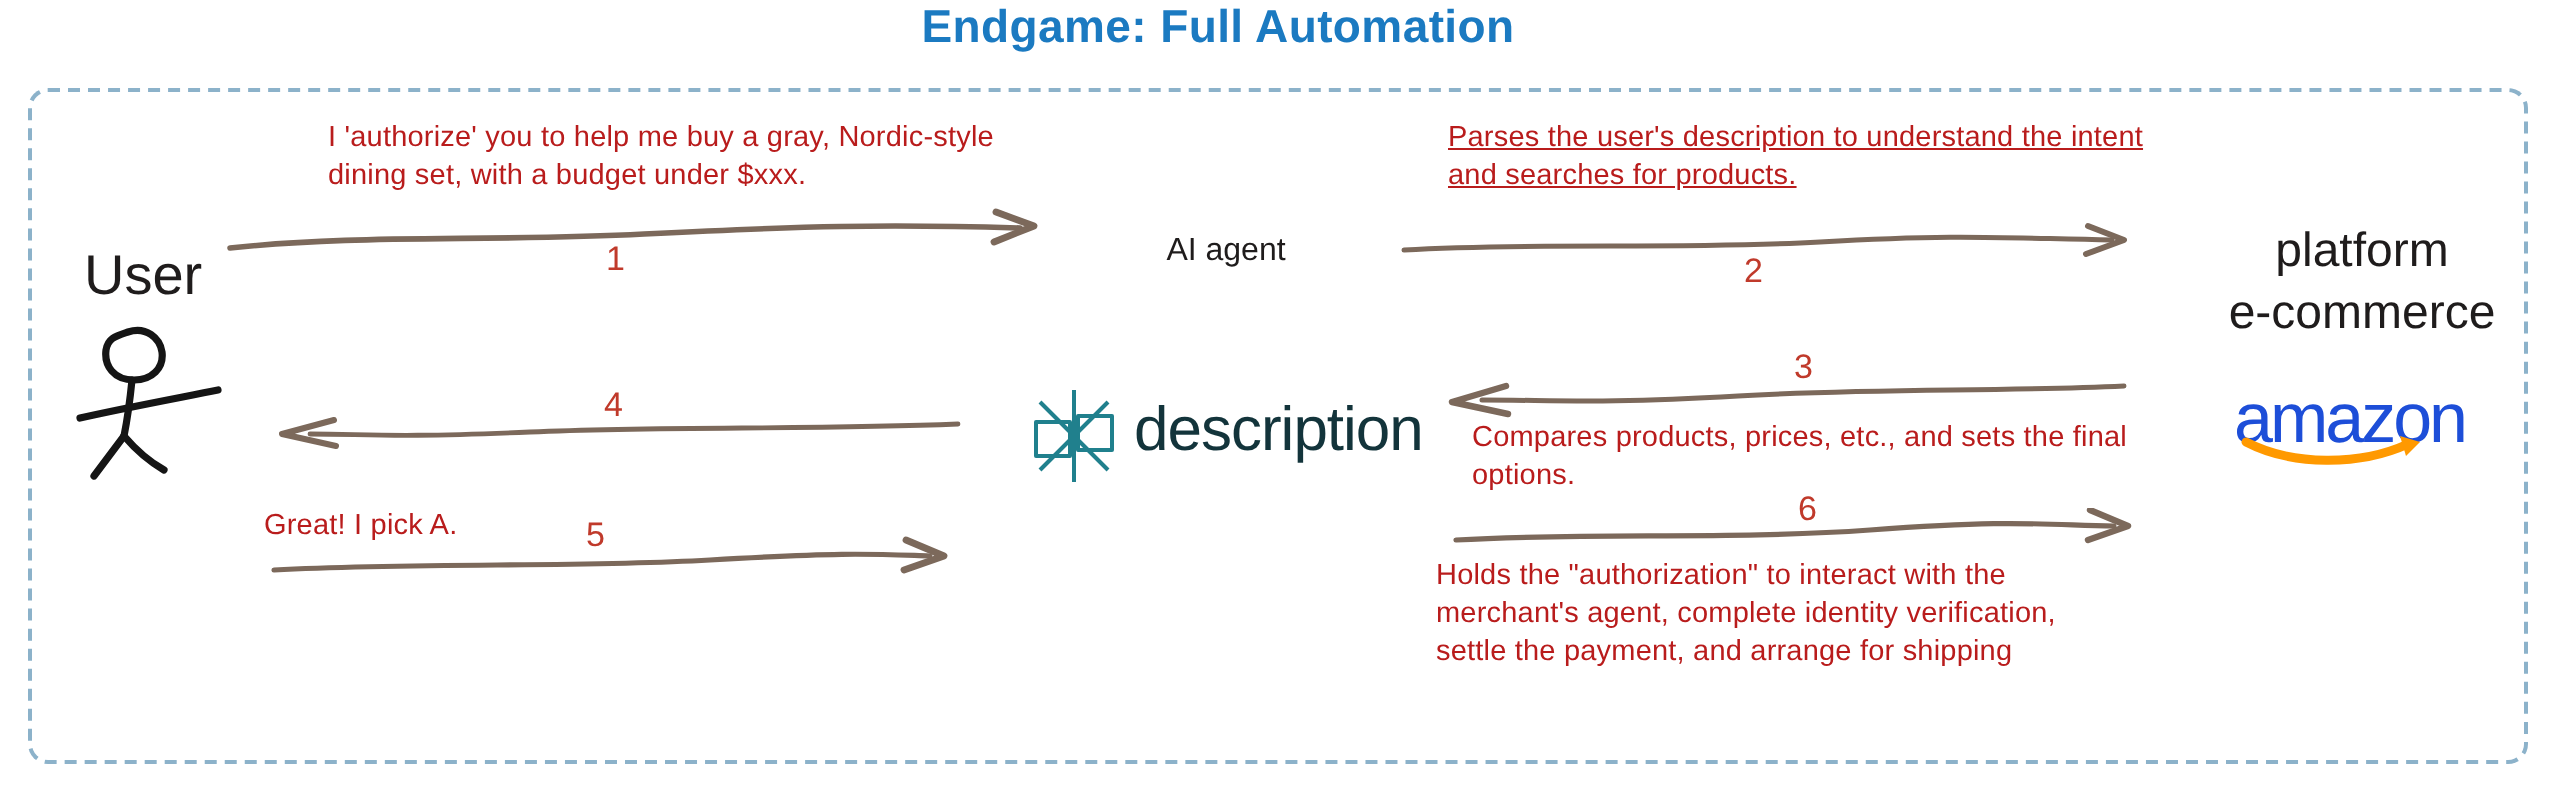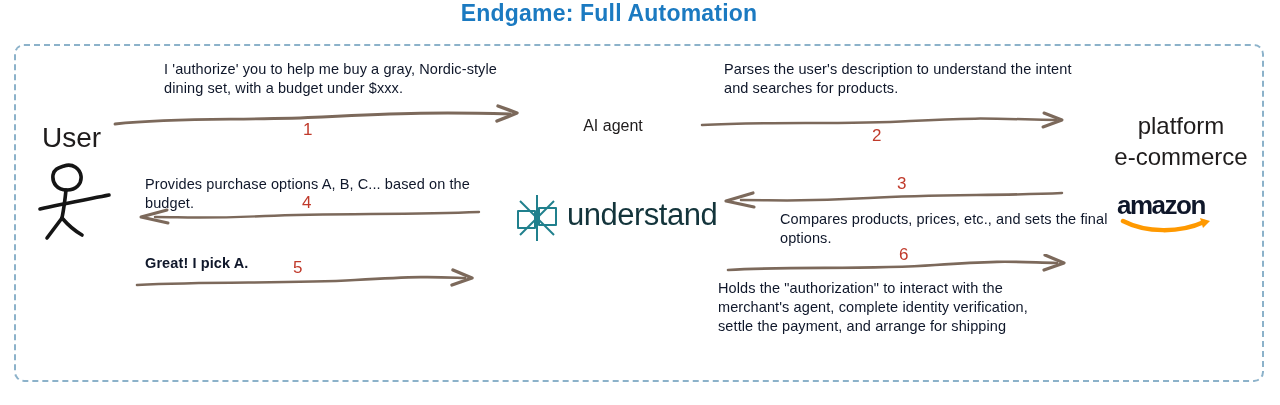--- a/index.html
+++ b/index.html
@@ -10,37 +10,37 @@
   .page-title{
     position:absolute;left:0;top:7;width:1218px;text-align:center;
     font-size:23px;font-weight:700;color:#1b7ac1;letter-spacing:.2px;
   }
   .frame{
     position:absolute;left:14px;top:44px;width:1250px;height:338px;
     border:2px dashed #8cb2ca;border-radius:10px;box-sizing:border-box;
   }
   .txt{
     position:absolute;font-size:14.5px;line-height:1.32;font-weight:500;
-    color:#0f172a;letter-spacing:.1px;
+    color:#b91c1c;letter-spacing:.1px;
   }
   .num{
     position:absolute;font-size:17px;font-weight:500;color:#c03a2b;
   }
   .actor{
     position:absolute;text-align:center;color:#1f1c1c;font-weight:500;
   }
   .actor-user{left:30px;top:112px;width:120px;font-size:28px;text-align:left;padding-left:12px;margin-top:10px;}
   .actor-agent{left:513px;top:116px;width:200px;font-size:16px;line-height:1.28;}
   .actor-platform{left:1106px;top:110px;width:150px;font-size:24px;line-height:1.3;}
   .seq-arrow{position:absolute;}
   .stick{position:absolute;left:37px;top:162px;}
   .pplx{position:absolute;left:514px;top:193px;display:flex;align-items:center;gap:7px;}
   .pplx-word{font-size:31px;font-weight:500;color:#13343b;letter-spacing:-.5px;margin-top:-6px;}
   .amazon{position:absolute;left:1117px;top:192px;width:100px;height:46px;}
-  .amazon-word{font-size:26px;font-weight:700;color:#0f172a;letter-spacing:-1.5px;line-height:1;}
+  .amazon-word{font-size:35px;font-weight:400;color:#1d4ed8;letter-spacing:-1.5px;line-height:1;}
   .amazon-smile{position:absolute;left:3px;top:26px;}
 </style>
 </head>
 <body>
 
 <div id="canvas">
 
   <div class="page-title">Endgame: Full Automation</div>
 
   <div class="frame"></div>
@@ -62,21 +62,21 @@
   <div class="pplx">
     <svg width="46" height="50" viewBox="0 0 46 50">
       <g fill="none" stroke="#20808d" stroke-width="2" stroke-linejoin="round">
         <path d="M23,2 V48"></path>
         <path d="M6,8 L40,42"></path>
         <path d="M40,8 L6,42"></path>
         <rect x="4" y="18" width="17" height="17"></rect>
         <rect x="25" y="15" width="17" height="17"></rect>
       </g>
     </svg>
-    <div class="pplx-word">understand</div>
+    <div class="pplx-word">description</div>
   </div>
 
   <div class="actor actor-platform">
     <div>platform</div>
     <div>e-commerce</div>
   </div>
   <div class="amazon">
     <div class="amazon-word">amazon</div>
     <svg class="amazon-smile" width="98" height="16" viewBox="0 0 98 16">
       <path d="M3,3 C26,15 60,15 84,4" fill="none" stroke="#ff9900" stroke-width="4.5" stroke-linecap="round"></path>
@@ -86,48 +86,47 @@
 
   <div class="txt" style="left:164px;top:60px;width:360px;">I 'authorize' you to help me buy a gray, Nordic-style dining set, with a budget under $xxx.</div>
   <svg class="seq-arrow" style="left:112px;top:103px;" width="432" height="26" viewBox="0 0 432 26">
     <g fill="none" stroke="#7c695b" stroke-linecap="round" stroke-linejoin="round">
       <path d="M3,21 C70,14 130,18 210,14 S330,9 398,11" stroke-width="2.8"></path>
       <path d="M386,3 L405,10 L385,18" stroke-width="3.4"></path>
     </g>
   </svg>
   <div class="num" style="left:303px;top:120px;">1</div>
 
-  <div class="txt" style="left:724px;top:60px;width:370px;">Parses the user's description to understand the intent and searches for products.</div>
+  <div class="txt" style="left:724px;top:60px;width:370px;text-decoration:underline;">Parses the user's description to understand the intent and searches for products.</div>
   <svg class="seq-arrow" style="left:700px;top:110px;" width="374" height="22" viewBox="0 0 374 22">
     <g fill="none" stroke="#7c695b" stroke-linecap="round" stroke-linejoin="round">
       <path d="M2,15 C70,11 140,15 210,11 S300,9 356,10" stroke-width="2.5"></path>
       <path d="M344,3 L362,10 L343,17" stroke-width="3"></path>
     </g>
   </svg>
   <div class="num" style="left:872px;top:126px;">2</div>
 
   <div class="num" style="left:897px;top:174px;">3</div>
   <svg class="seq-arrow" style="left:719px;top:184px;" width="346" height="26" viewBox="0 0 346 26">
     <g fill="none" stroke="#7c695b" stroke-linecap="round" stroke-linejoin="round">
       <path d="M343,9 C280,12 220,10 150,14 S60,16 22,16" stroke-width="2.5"></path>
       <path d="M34,9 L7,17 L35,23" stroke-width="3.2"></path>
     </g>
   </svg>
-  <div class="txt" style="left:780px;top:210px;width:345px;">Compares products, prices, etc., and sets the final options.</div>
+  <div class="txt" style="left:736px;top:210px;width:345px;">Compares products, prices, etc., and sets the final options.</div>
 
-  <div class="txt" style="left:145px;top:175px;width:340px;">Provides purchase options A, B, C... based on the budget.</div>
   <div class="num" style="left:302px;top:193px;">4</div>
   <svg class="seq-arrow" style="left:135px;top:206px;" width="346" height="20" viewBox="0 0 346 20">
     <g fill="none" stroke="#7c695b" stroke-linecap="round" stroke-linejoin="round">
       <path d="M344,6 C270,9 200,7 130,10 S50,11 20,11" stroke-width="2.4"></path>
       <path d="M32,4 L6,11 L33,17" stroke-width="3"></path>
     </g>
   </svg>
 
-  <div class="txt" style="left:145px;top:254px;width:240px;font-weight:bold;">Great! I pick A.</div>
+  <div class="txt" style="left:132px;top:254px;width:240px;">Great! I pick A.</div>
   <div class="num" style="left:293px;top:258px;">5</div>
   <svg class="seq-arrow" style="left:135px;top:268px;" width="346" height="24" viewBox="0 0 346 24">
     <g fill="none" stroke="#7c695b" stroke-linecap="round" stroke-linejoin="round">
       <path d="M2,17 C80,13 150,16 220,12 S300,9 330,10" stroke-width="2.6"></path>
       <path d="M318,2 L337,10 L317,17" stroke-width="3.4"></path>
     </g>
   </svg>
 
   <div class="num" style="left:899px;top:245px;">6</div>
   <svg class="seq-arrow" style="left:725px;top:254px;" width="350" height="24" viewBox="0 0 350 24">

